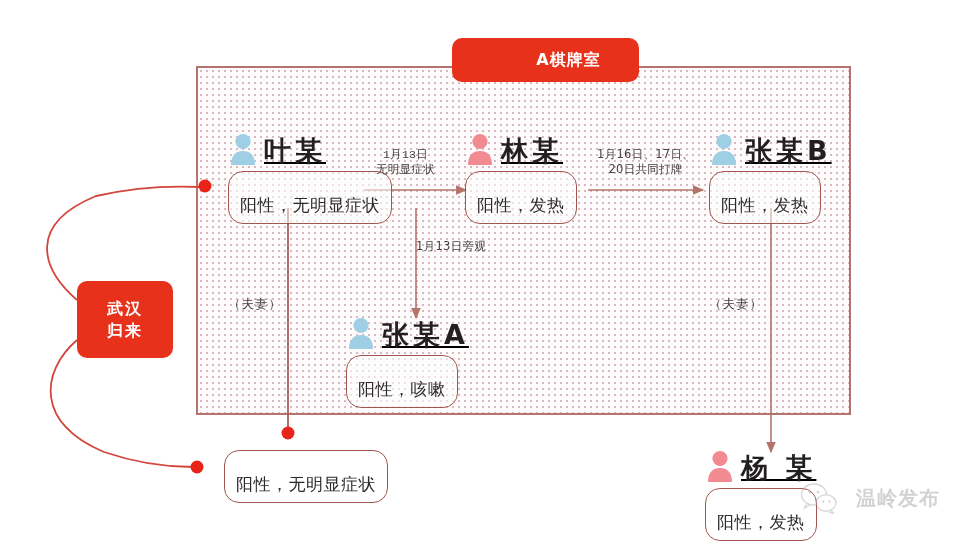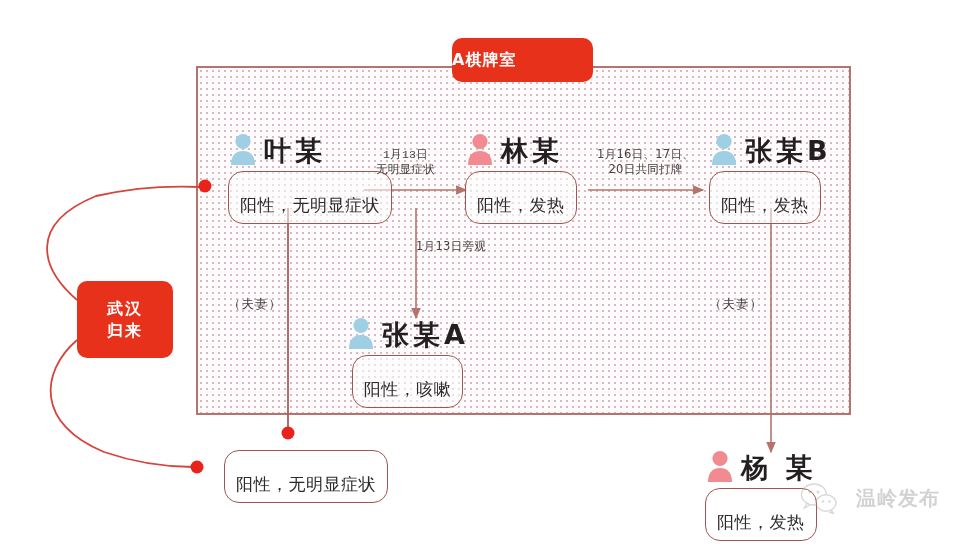--- a/index.html
+++ b/index.html
@@ -27,22 +27,23 @@
   .zone-title{
     position:absolute;
     left:452px;top:38px;
     width:141px;height:44px;
     background:#e8311a;
     border-radius:10px;
     color:#ffffff;
     font-size:16px;
     font-weight:bold;
     letter-spacing:1px;
-    display:flex;align-items:center;justify-content:flex-start;
+    display:flex;align-items:center;justify-content:center;
     z-index:6;
+    padding-left:46px;
   }
 
   
   .wuhan-box{
     position:absolute;
     left:77px;top:281px;
     width:96px;height:77px;
     background:#e8311a;
     border-radius:10px;
     color:#ffffff;
@@ -55,20 +56,21 @@
     z-index:6;
   }
   .wuhan-box span{display:block;}
 
   
   .person{position:absolute;z-index:4;}
   .person .head{
     display:flex;align-items:flex-end;
     height:38px;
     white-space:nowrap;
+    text-decoration:underline;
   }
   .person .p-icon{
     width:30px;height:34px;
     position:relative;
     margin-right:6px;
     flex:0 0 auto;
   }
   .person .p-icon svg{display:block;width:30px;height:34px;}
   .person .p-name{
     font-size:27px;
@@ -87,21 +89,21 @@
     padding:22px 11px 6px 11px;
     display:inline-block;
     white-space:nowrap;
     letter-spacing:0.5px;
   }
 
   
   #p-ye      {left:228px;top:128px;}
   #p-lin     {left:465px;top:128px;text-align:center;}
   #p-zhangb  {left:709px;top:128px;}
-  #p-zhanga  {left:346px;top:312px;text-align:center;}
+  #p-zhanga  {left:346px;top:312px;}
   #p-li      {left:224px;top:445px;}
   #p-yang    {left:705px;top:445px;}
 
   
   .edge-label{
     position:absolute;
     font-size:11.5px;
     color:#46403f;
     line-height:15px;
     text-align:center;

